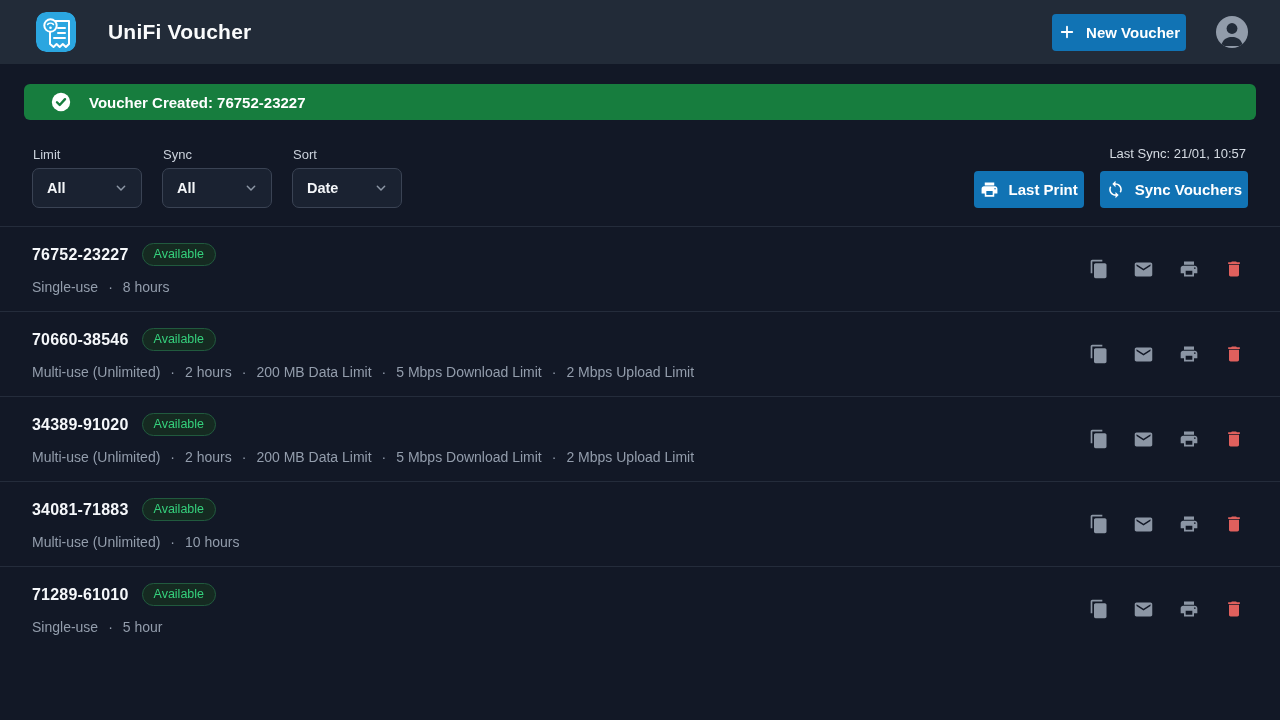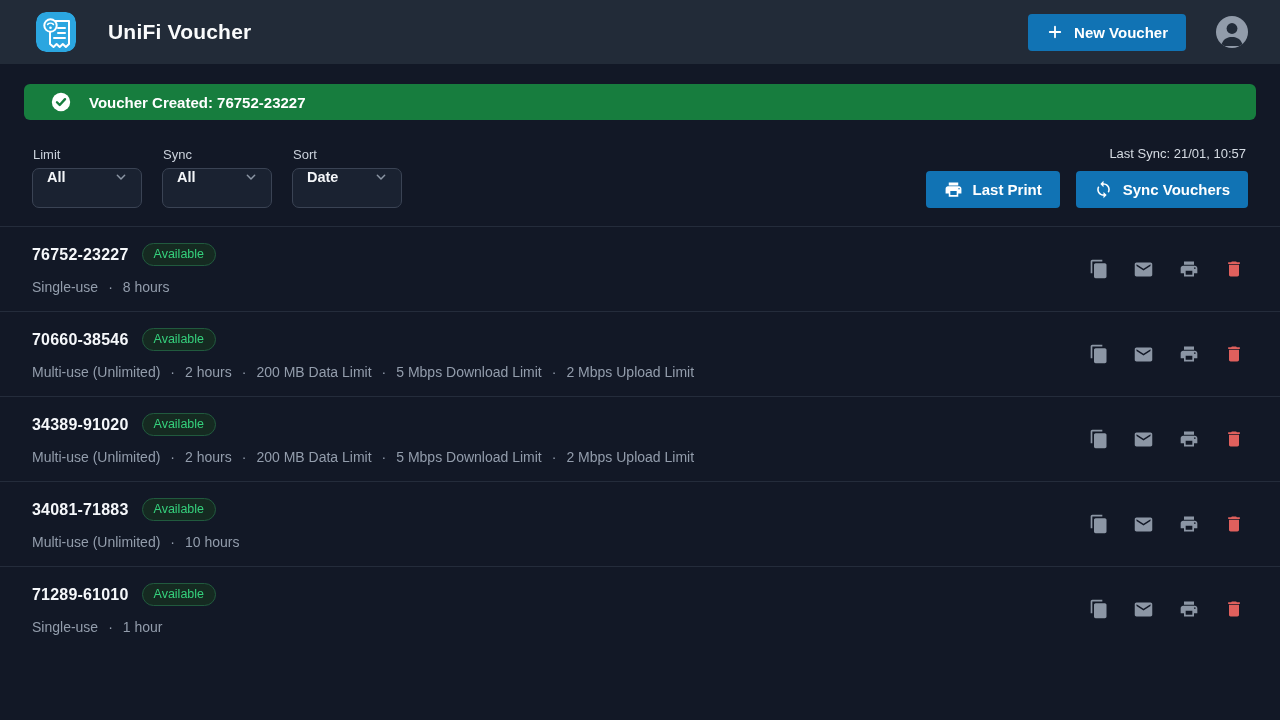--- a/index.html
+++ b/index.html
@@ -30,21 +30,21 @@
   .header-spacer { flex: 1; }
   .btn-blue {
     display: flex;
     align-items: center;
     gap: 10px;
     background: #1173b4;
     color: #ffffff;
     border: none;
     border-radius: 4px;
     height: 37px;
-    padding: 0 18px;
+    padding: 0 6px;
     font-family: "Liberation Sans", sans-serif;
     font-size: 15px;
     font-weight: bold;
     cursor: pointer;
   }
   .avatar-btn {
     margin-left: 18px;
     width: 32px; height: 32px;
     border: none; background: transparent; padding: 0;
     cursor: pointer;
@@ -74,21 +74,21 @@
   .filter-group { display: flex; gap: 20px; }
   .filter-item { display: flex; flex-direction: column; }
   .filter-label { font-size: 13px; color: #cbd2dc; margin-bottom: 6px; margin-left: 1px; }
   .select-box {
     width: 110px;
     height: 40px;
     background: #1a2231;
     border: 1px solid #3a4354;
     border-radius: 7px;
     display: flex;
-    align-items: flex-start;
+    align-items: center;
     justify-content: space-between;
     padding: 0 12px 0 14px;
     cursor: pointer;
   }
   .select-value { font-size: 14.5px; font-weight: bold; color: #f3f5f8; }
   .filters-right { display: flex; flex-direction: column; align-items: flex-end; }
   .last-sync { font-size: 13px; color: #d6dce4; margin-bottom: 10px; margin-right: 2px; }
   .filters-buttons { display: flex; gap: 16px; }
 
   
@@ -378,21 +378,21 @@
 
   <div class="voucher-row">
     <div class="row-left">
       <div class="row-line1">
         <span class="voucher-code">71289-61010</span>
         <span class="status-badge">Available</span>
       </div>
       <div class="voucher-details">
           <span>Single-use</span>
           <span class="dot">·</span>
-          <span>1 hour</span>
+          <span>5 hour</span>
         </div>
     </div>
     <div class="row-actions">
       <button class="icon-btn">
         <svg width="20" height="20" viewBox="0 0 24 24">
           <path class="icon-gray" d="M16 1H4c-1.1 0-2 .9-2 2v14h2V3h12V1zm3 4H8c-1.1 0-2 .9-2 2v14c0 1.1.9 2 2 2h11c1.1 0 2-.9 2-2V7c0-1.1-.9-2-2-2z"></path>
         </svg>
       </button>
       <button class="icon-btn">
         <svg width="21" height="21" viewBox="0 0 24 24">

